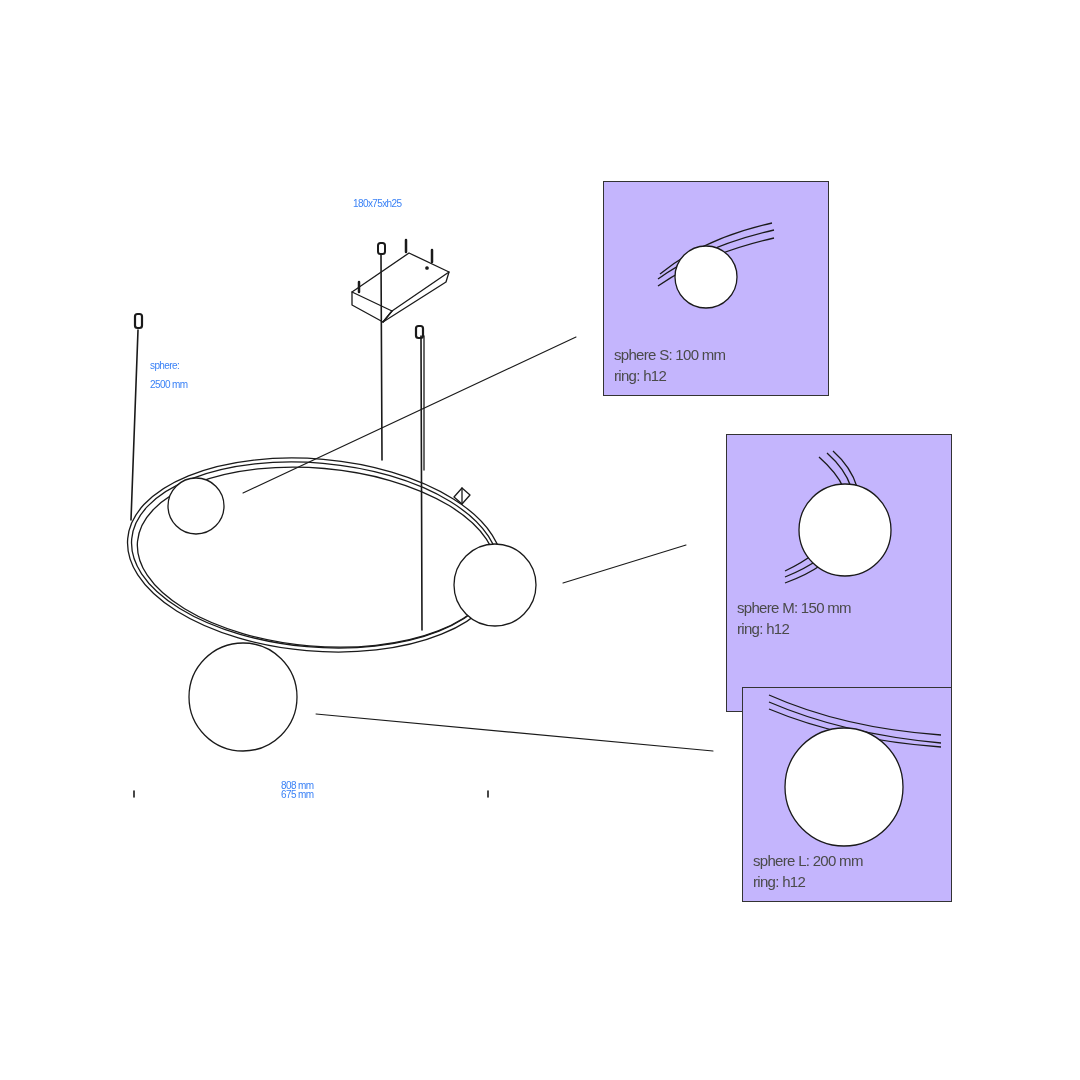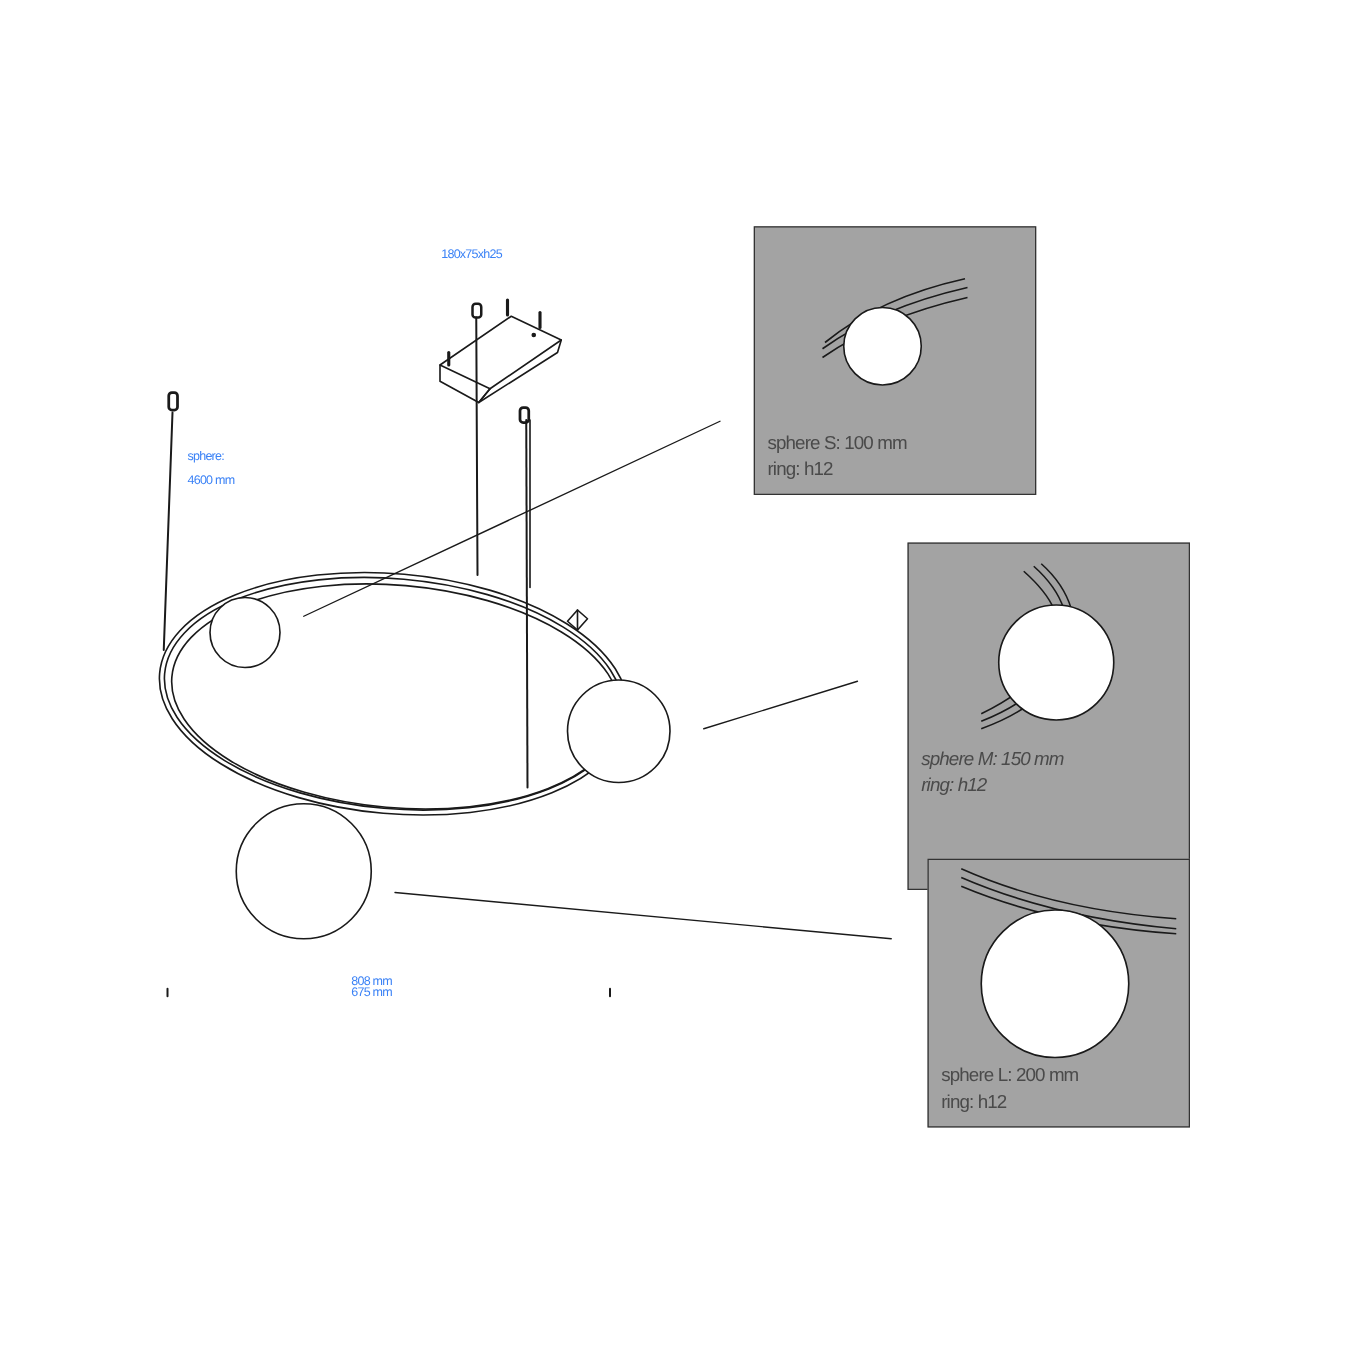--- a/index.html
+++ b/index.html
@@ -27,21 +27,21 @@
       font-size: 10px;
       letter-spacing: -0.6px;
       line-height: 19px;
       color: #3b82f6;
       white-space: nowrap;
     }
     .detail-box {
       position: absolute;
       border: 1.5px solid #333333;
       box-sizing: border-box;
-      background: #a3a3a3;
+      background: #c4b5fd;
     }
     .detail-box svg {
       position: absolute;
       left: 0;
       top: 0;
     }
     .detail-caption {
       position: absolute;
       left: 10px;
       font-size: 15px;
@@ -116,39 +116,39 @@
     <g stroke-width="1.6">
       <line x1="134" y1="791" x2="134" y2="797"></line>
       <line x1="488" y1="791" x2="488" y2="797"></line>
     </g>
   </g>
 </svg>
 
 <div class="label" style="left:353px; top:194px;">180x75xh25</div>
 
 <div class="label" style="left:150px; top:356px;">sphere:</div>
-<div class="label" style="left:150px; top:375px;">4600 mm</div>
+<div class="label" style="left:150px; top:375px;">2500 mm</div>
 
 <div class="label" style="left:281px; top:776px;">808 mm</div>
 <div class="label" style="left:281px; top:785px;">675 mm</div>
 
 <div class="detail-box" style="left:603px; top:181px; width:226px; height:215px;">
   <svg width="226" height="215" viewBox="0 0 226 215">
     <g fill="none" stroke="#1a1a1a" stroke-width="1.3">
       <path d="M56,92 Q100,56 168,41"></path>
       <path d="M54,97 Q100,64 170,48"></path>
       <path d="M54,104 Q100,72 170,56"></path>
       <circle cx="102" cy="95" r="31" fill="#ffffff"></circle>
     </g>
   </svg>
   <div class="detail-caption" style="top:162px;">sphere S:  100 mm</div>
   <div class="detail-caption" style="top:183px;">ring: h12</div>
 </div>
 
-<div class="detail-box" style="left:726px; top:434px; width:226px; height:278px;font-style:italic;">
+<div class="detail-box" style="left:726px; top:434px; width:226px; height:278px;">
   <svg width="226" height="215" viewBox="0 0 226 215">
     <g fill="none" stroke="#1a1a1a" stroke-width="1.3">
       <path d="M92,22 Q110,38 116,52"></path>
       <path d="M100,18 Q118,34 124,52"></path>
       <path d="M106,16 Q124,32 130,52"></path>
       <path d="M58,136 Q75,128 88,118"></path>
       <path d="M58,142 Q78,134 92,124"></path>
       <path d="M58,148 Q80,140 94,130"></path>
       <circle cx="118" cy="95" r="46" fill="#ffffff"></circle>
     </g>

